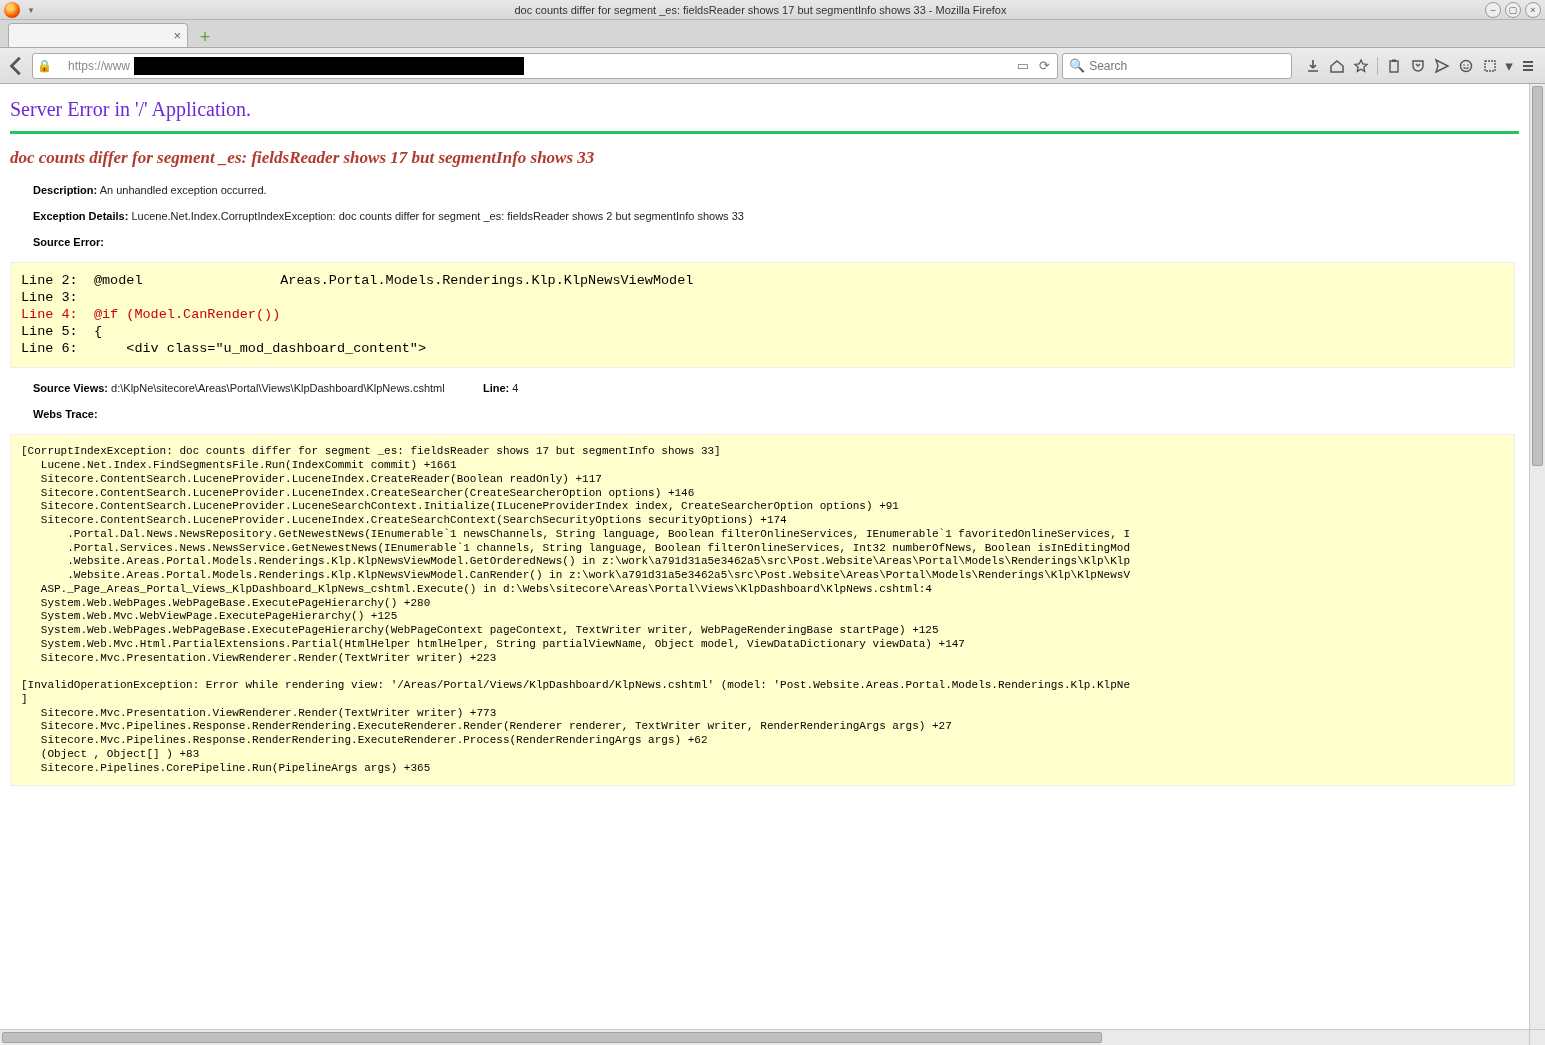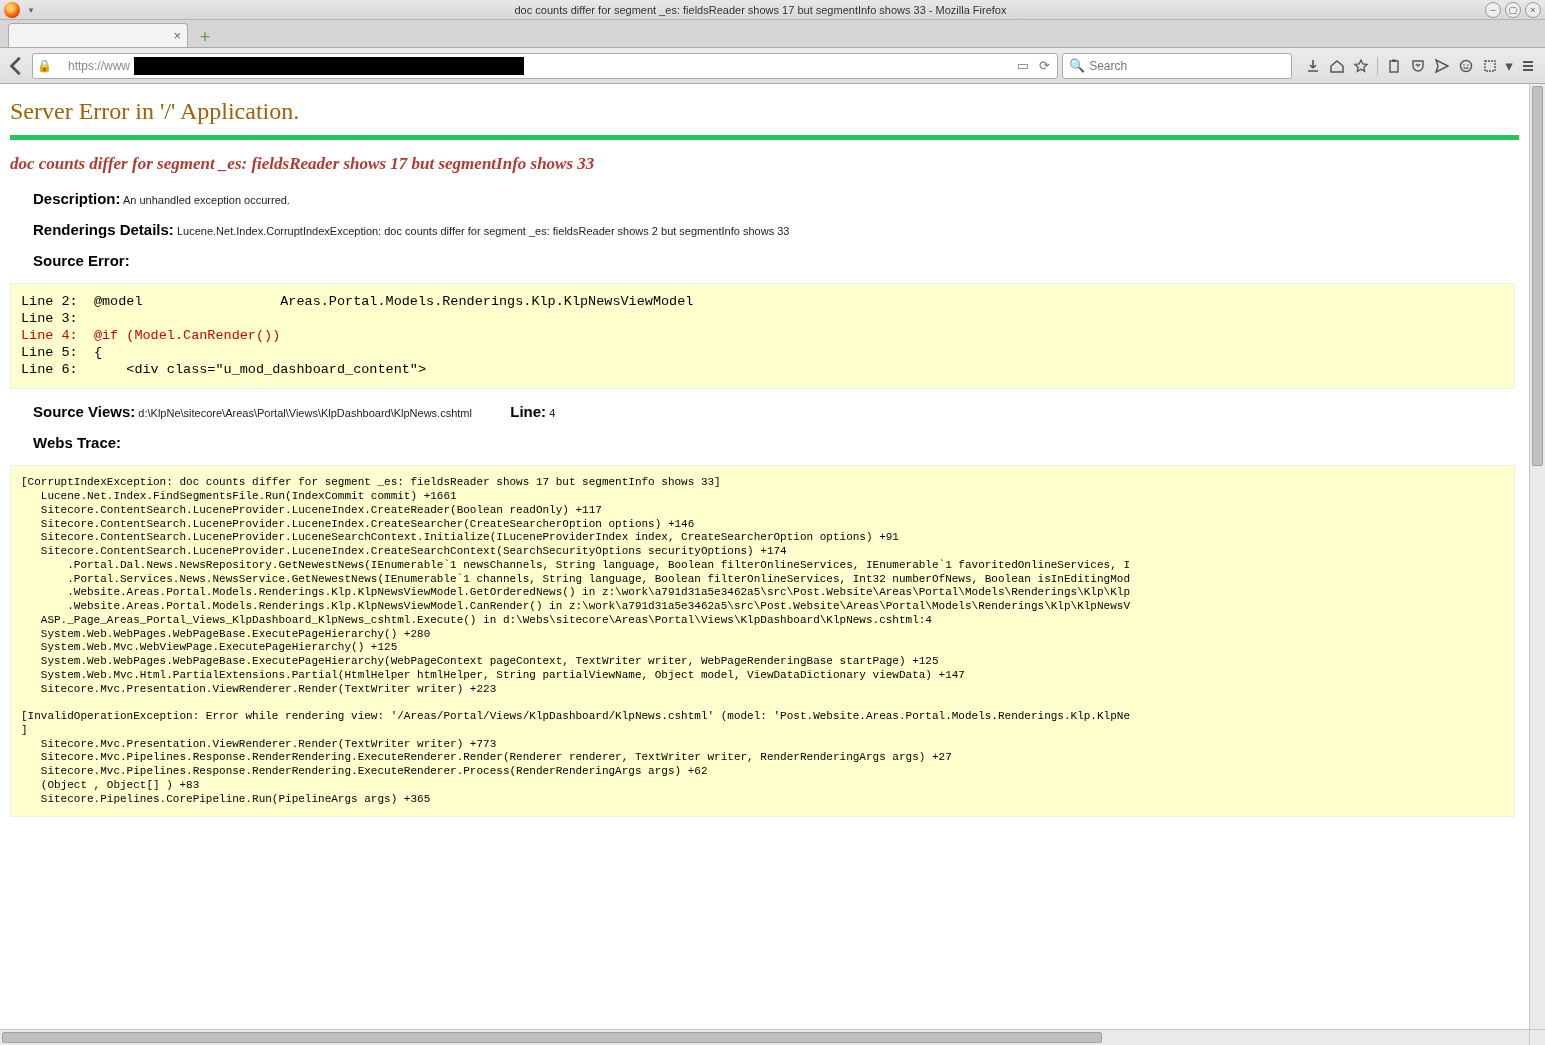--- a/index.html
+++ b/index.html
@@ -32,24 +32,24 @@
 .searchbar .sicon { color:#888; font-size:13px; }
 .searchbar input { border:none; outline:none; flex:1; font-size:12px; color:#888; background:transparent; }
 .tb-right { display:flex; align-items:center; gap:2px; margin-left:6px; }
 .tb-right .sep { width:1px; height:18px; background:#b8b8b8; margin:0 3px; }
 .tb-right .toolbtn svg { width:16px; height:16px; }
 
 
 .viewport { position:absolute; top:84px; left:0; right:0; bottom:0; background:#fff; overflow:hidden; }
 .scrollregion { position:absolute; top:0; left:0; right:16px; bottom:16px; overflow:auto; }
 .page { padding:8px 10px 40px 10px; font-family:Verdana,Arial,sans-serif; min-width:1520px; }
-.page h1 { font-family:Verdana; font-weight:normal; color:#a16207; font-size:24px; padding:6px 0 10px 0; border-bottom:5px solid #22c55e; margin-bottom:14px; }
+.page h1 { font-family:Verdana; font-weight:normal; color:#6d28d9; font-size:20px; padding:6px 0 10px 0; border-bottom:3px solid #22c55e; margin-bottom:14px; }
 .page h2 { font-family:Verdana; font-style:italic; color:#b03b2e; font-size:17px; font-weight:bold; margin-bottom:16px; }
 .row { font-size:11px; color:#222; margin-bottom:14px; }
-.row b { font-size:15px; color:#000;padding-left:23px; }
+.row b { font-size:11px; color:#000;padding-left:23px; }
 .codebox { background:#ffffce; border:1px solid #eee; padding:10px; font-family:"Courier New",monospace; font-size:13.5px; line-height:1.25; white-space:pre; margin:8px 4px 14px 0; overflow:visible; }
 .codebox .hl { color:#cc0000; }
 .stack { font-family:"Courier New",monospace; font-size:11px; }
 
 .vscroll { position:absolute; top:0; right:0; width:16px; bottom:16px; background:#eaeaea; border-left:1px solid #c8c8c8; }
 .vscroll .thumb { position:absolute; left:2px; right:2px; top:2px; height:380px; background:#c0c0c0; border:1px solid #a2a2a2; border-radius:2px; }
 .hscroll { position:absolute; left:0; right:16px; bottom:0; height:16px; background:#eaeaea; border-top:1px solid #c8c8c8; }
 .hscroll .thumb { position:absolute; top:2px; bottom:2px; left:2px; width:1100px; background:#c0c0c0; border:1px solid #a2a2a2; border-radius:2px; }
 .corner { position:absolute; right:0; bottom:0; width:16px; height:16px; background:#eaeaea; border-left:1px solid #c8c8c8; border-top:1px solid #c8c8c8; }
 </style>
@@ -152,21 +152,21 @@
     <div class="page">
       <h1>Server Error in '/' Application.</h1>
       <h2>doc counts differ for segment _es: fieldsReader shows 17 but segmentInfo shows 33</h2>
 
       <div class="row">
         <b>Description:</b>
         <span>An unhandled exception occurred.</span>
       </div>
 
       <div class="row">
-        <b>Renderings Details:</b>
+        <b>Exception Details:</b>
         <span>Lucene.Net.Index.CorruptIndexException: doc counts differ for segment _es: fieldsReader shows 2 but segmentInfo shows 33</span>
       </div>
 
       <div class="row">
         <b>Source Error:</b>
       </div>
 
       <div class="codebox"><span>Line 2:  @model                 Areas.Portal.Models.Renderings.Klp.KlpNewsViewModel
 Line 3:  
 </span><span class="hl">Line 4:  @if (Model.CanRender())

